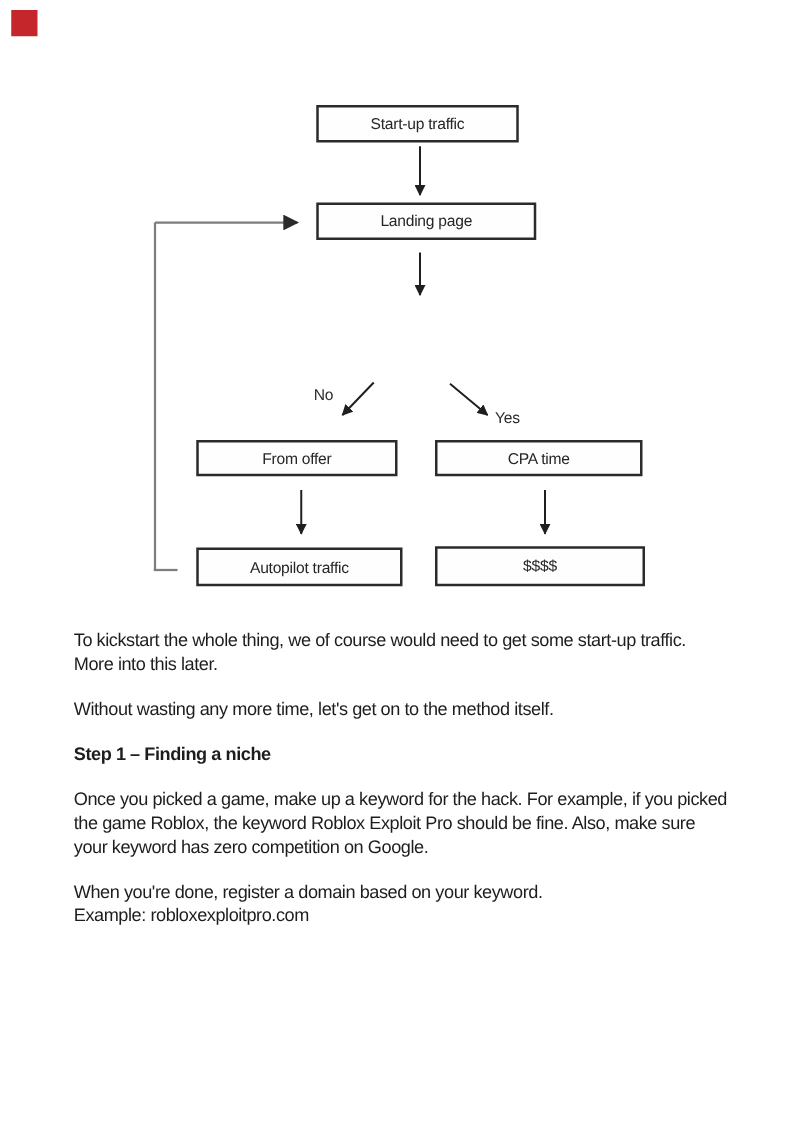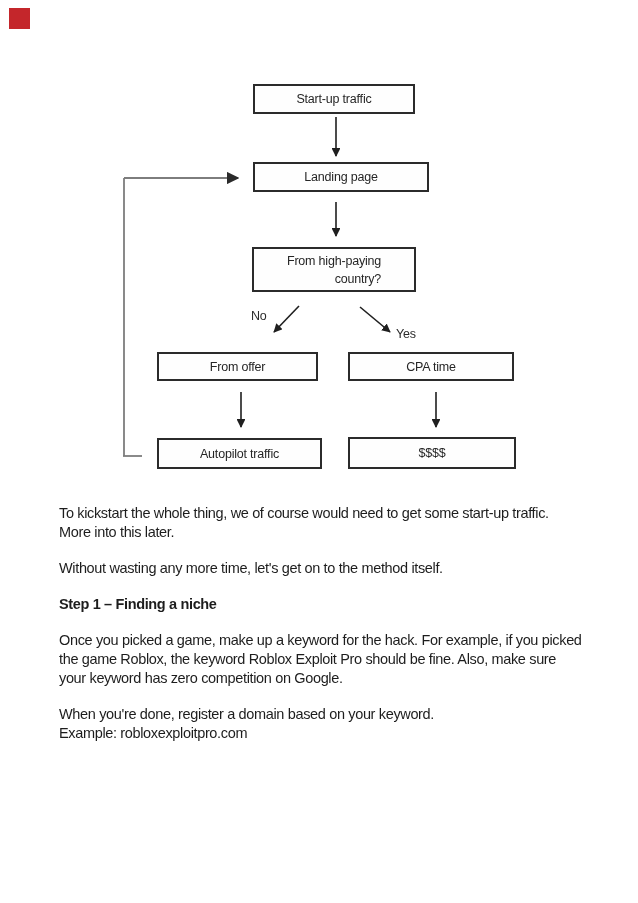--- a/index.html
+++ b/index.html
@@ -10,21 +10,21 @@
   }
   .page{position:absolute;left:0;top:0;width:638px;height:903px;background:#ffffff;}
 
   
   .red-marker{position:absolute;left:9px;top:8px;width:21px;height:21px;}
 
   
   .fc-svg{position:absolute;left:0;top:0;width:638px;height:500px;pointer-events:none;}
   .node{
     position:absolute;box-sizing:border-box;border:2px solid #2b2b2b;background:#fefefe;
-    display:flex;align-items:center;justify-content:center;text-align:right;
+    display:flex;align-items:center;justify-content:center;text-align:left;
     font-size:12.5px;letter-spacing:-0.2px;color:#262626;line-height:18px;white-space:pre-line;
   }
   .node-startup  {left:253px;top:84px; width:162px;height:30px;}
   .node-landing  {left:253px;top:162px;width:176px;height:30px;}
   .node-country  {left:252px;top:247px;width:164px;height:45px;}
   .node-viral    {left:157px;top:352px;width:161px;height:29px;}
   .node-cpa      {left:348px;top:352px;width:166px;height:29px;}
   .node-autopilot{left:157px;top:438px;width:165px;height:31px;}
   .node-money    {left:348px;top:437px;width:168px;height:32px;}
 
@@ -70,24 +70,20 @@
     <line x1="124" y1="178" x2="124" y2="456" stroke="#7d7d7d" stroke-width="1.8"></line>
     <line x1="123" y1="456" x2="142" y2="456" stroke="#7d7d7d" stroke-width="1.8"></line>
   </svg>
 
   <div class="node node-startup">
     <span>Start-up traffic</span>
   </div>
   <div class="node node-landing">
     <span>Landing page</span>
   </div>
-  <div class="node node-country">
-    <span>From high-paying
-country?</span>
-  </div>
   <div class="node node-viral">
     <span>From offer</span>
   </div>
   <div class="node node-cpa">
     <span>CPA time</span>
   </div>
   <div class="node node-autopilot">
     <span>Autopilot traffic</span>
   </div>
   <div class="node node-money">

